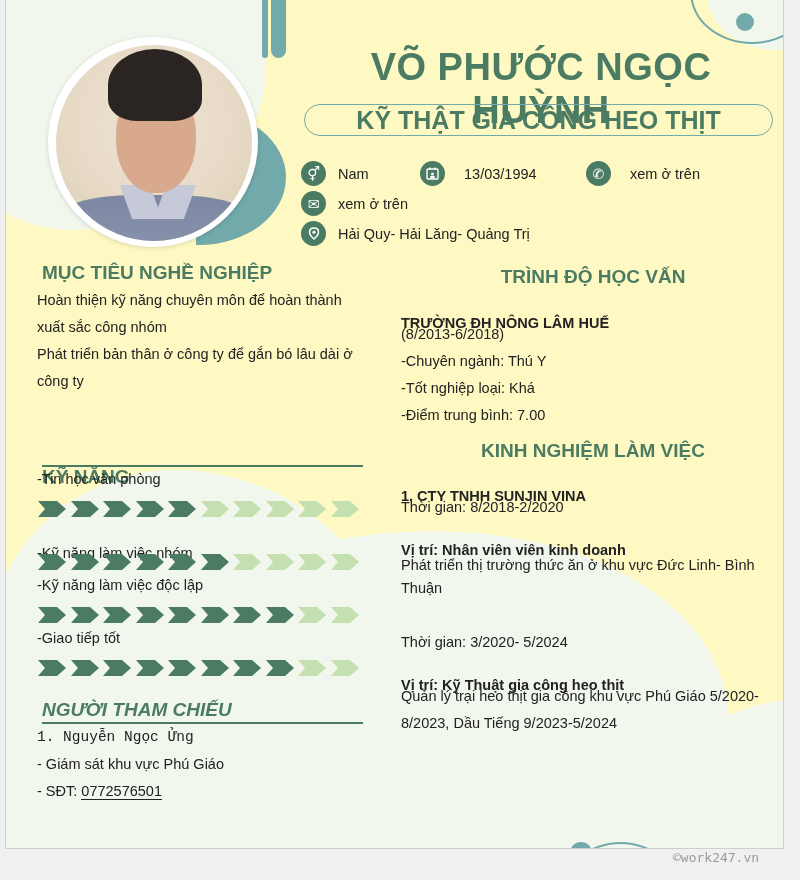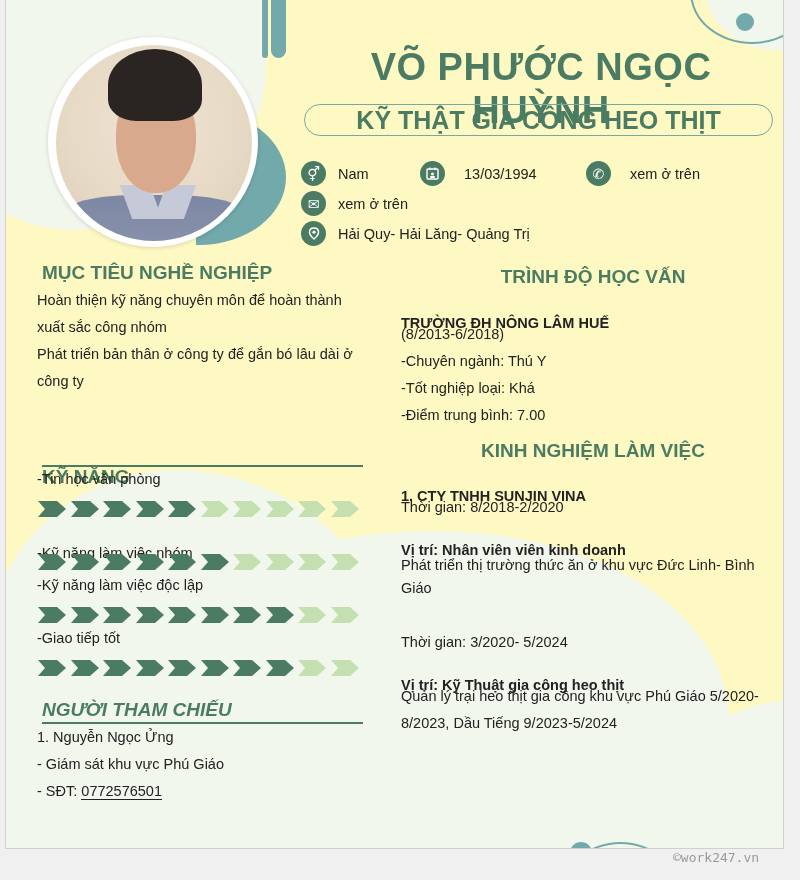--- a/index.html
+++ b/index.html
@@ -368,40 +368,40 @@
       </span>
       <span class="chev">
         <svg width="30" height="16" viewBox="0 0 30 16">
           <polygon points="1,0 20,0 29,8 20,16 1,16 8,8" fill="#c5e0b0"></polygon>
         </svg>
       </span>
     </div>
 
   <div class="h-left" style="top:699px;font-style:italic;">NGƯỜI THAM CHIẾU</div>
   <div class="h-rule" style="top:722px;"></div>
-  <div class="txt" style="left:31px; top:724px;">1. Nguyễn Ngọc Ửng</div>
+  <div class="txt" style="left:31px; top:724px;font-family:Liberation Mono, monospace;">1. Nguyễn Ngọc Ửng</div>
   <div class="txt" style="left:31px; top:751px;">- Giám sát khu vực Phú Giáo</div>
   <div class="txt" style="left:31px; top:778px;">
     <span style="white-space:pre;">- SĐT: </span><span class="underline">0772576501</span>
   </div>
 
   <div class="h-right" style="top:266px;">TRÌNH ĐỘ HỌC VẤN</div>
   <div class="txt bold" style="left:395px; top:294px;">TRƯỜNG ĐH NÔNG LÂM HUẾ</div>
   <div class="txt" style="left:395px; top:321px;">(8/2013-6/2018)</div>
   <div class="txt" style="left:395px; top:348px;">-Chuyên ngành: Thú Y</div>
   <div class="txt" style="left:395px; top:375px;">-Tốt nghiệp loại: Khá</div>
   <div class="txt" style="left:395px; top:402px;">-Điểm trung bình: 7.00</div>
 
   <div class="h-right" style="top:440px;">KINH NGHIỆM LÀM VIỆC</div>
 
   <div class="txt bold" style="left:395px; top:467px;">1. CTY TNHH SUNJIN VINA</div>
   <div class="txt" style="left:395px; top:494px;">Thời gian: 8/2018-2/2020</div>
   <div class="txt bold" style="left:395px; top:521px;">Vị trí: Nhân viên viên kinh doanh</div>
   <div class="txt" style="left:395px; top:552px;">Phát triển thị trường thức ăn ở khu vực Đức Linh- Bình</div>
-  <div class="txt" style="left:395px; top:575px;">Giáo</div>
+  <div class="txt" style="left:395px; top:575px;">Thuận</div>
 
   <div class="txt" style="left:395px; top:629px;">Thời gian: 3/2020- 5/2024</div>
   <div class="txt bold" style="left:395px; top:656px;">Vị trí: Kỹ Thuật gia công heo thịt</div>
   <div class="txt" style="left:395px; top:683px;">Quản lý trại heo thịt gia công khu vực Phú Giáo 5/2020-</div>
   <div class="txt" style="left:395px; top:710px;">8/2023, Dầu Tiếng 9/2023-5/2024</div>
 
   <div class="side-bar"></div>
 </div>
 
 <div class="watermark">©work247.vn</div>

